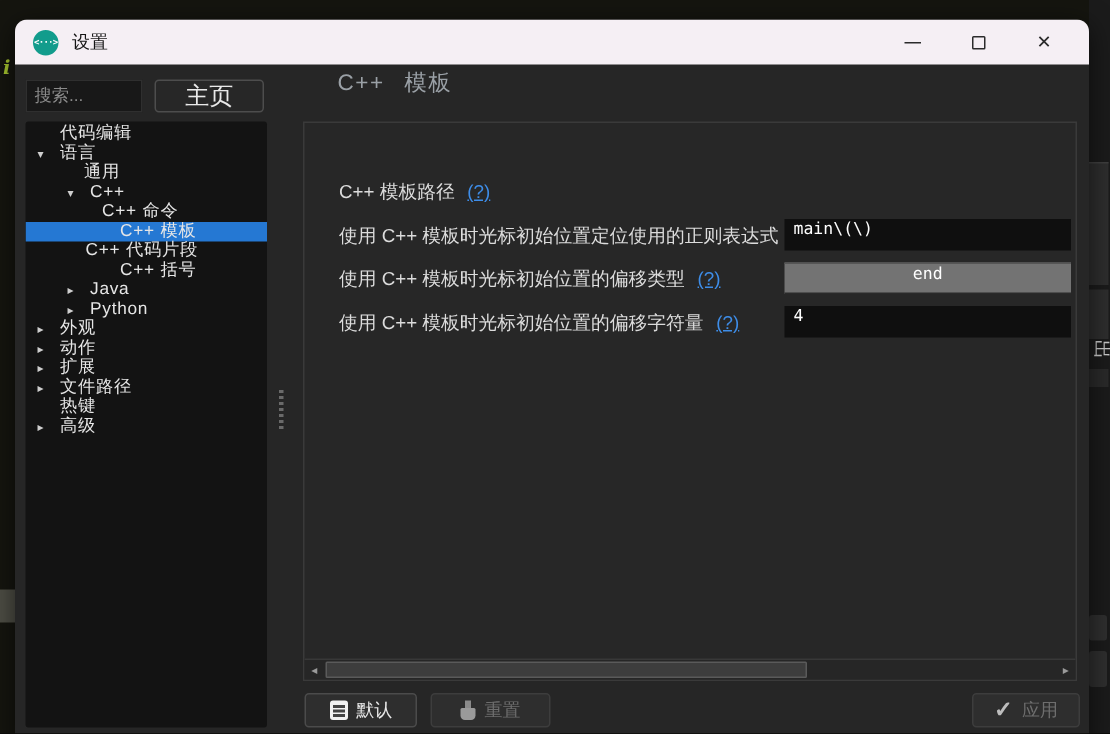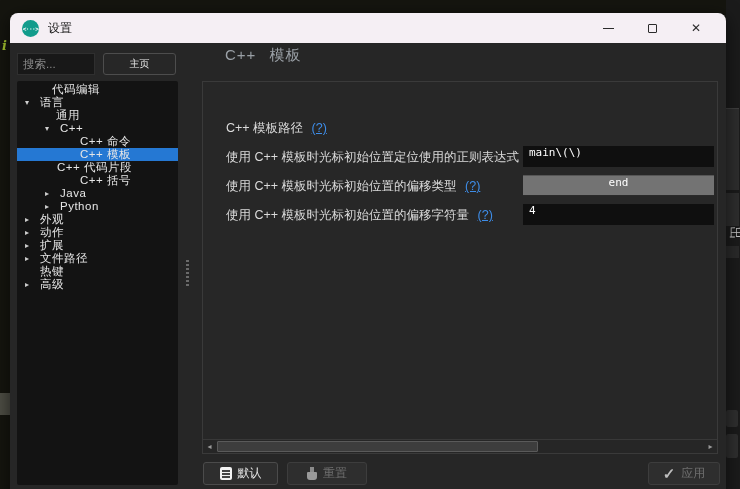--- a/index.html
+++ b/index.html
@@ -46,21 +46,21 @@
   
   .search-input {
     position:absolute; left:7px; top:40px; width:78px; height:22px;
     background:#181818; border:1px solid #2f2f2f; color:#ddd;
     font-size:11.5px; padding:0 5px; outline:none;
   }
   .search-input::placeholder { color:#8a8a8a; }
   .home-btn {
     position:absolute; left:93px; top:40px; width:73px; height:22px;
     background:#272727; border:1px solid #4d4d4d; border-radius:3px;
-    color:#e9e9e9; font-size:10px;
+    color:#e9e9e9; font-size:16px;
   }
   
   .tree-panel {
     position:absolute; left:7px; top:68px; width:161px; height:404px;
     background:#131313; border-radius:2px; overflow:hidden; padding-top:2px;
   }
   .tree-row { height:13px; line-height:13px; display:flex; align-items:center; white-space:nowrap; color:#e6e6e6; font-size:11.5px; }
   .tree-row.selected { background:#2578d3; }
   .tree-arrow { width:15px; display:inline-block; text-align:left; font-size:8px; color:#cfcfcf; flex:none; }
   .tree-label { letter-spacing:0.5px; }
@@ -133,37 +133,37 @@
           </div>
         <div class="win-btn">
             <span class="glyph-close">✕</span>
           </div>
       </div>
     </div>
 
     <input class="search-input" placeholder="搜索..." style="">
     <button class="home-btn">主页</button>
     <div class="tree-panel">
-        <div class="tree-row" style="padding-left: 20px;">
+        <div class="tree-row" style="padding-left: 8px;">
           <span class="tree-arrow"></span>
           <span class="tree-label">代码编辑</span>
         </div>
         <div class="tree-row" style="padding-left: 8px;">
           <span class="tree-arrow">▾</span>
           <span class="tree-label">语言</span>
         </div>
         <div class="tree-row" style="padding-left: 24px;">
           <span class="tree-arrow"></span>
           <span class="tree-label">通用</span>
         </div>
         <div class="tree-row" style="padding-left: 28px;">
           <span class="tree-arrow">▾</span>
           <span class="tree-label">C++</span>
         </div>
-        <div class="tree-row" style="padding-left: 48px;">
+        <div class="tree-row" style="padding-left: 36px;">
           <span class="tree-arrow"></span>
           <span class="tree-label">C++ 命令</span>
         </div>
         <div class="tree-row selected" style="padding-left: 48px;">
           <span class="tree-arrow"></span>
           <span class="tree-label">C++ 模板</span>
         </div>
         <div class="tree-row" style="padding-left: 25px;">
           <span class="tree-arrow"></span>
           <span class="tree-label">C++ 代码片段</span>

